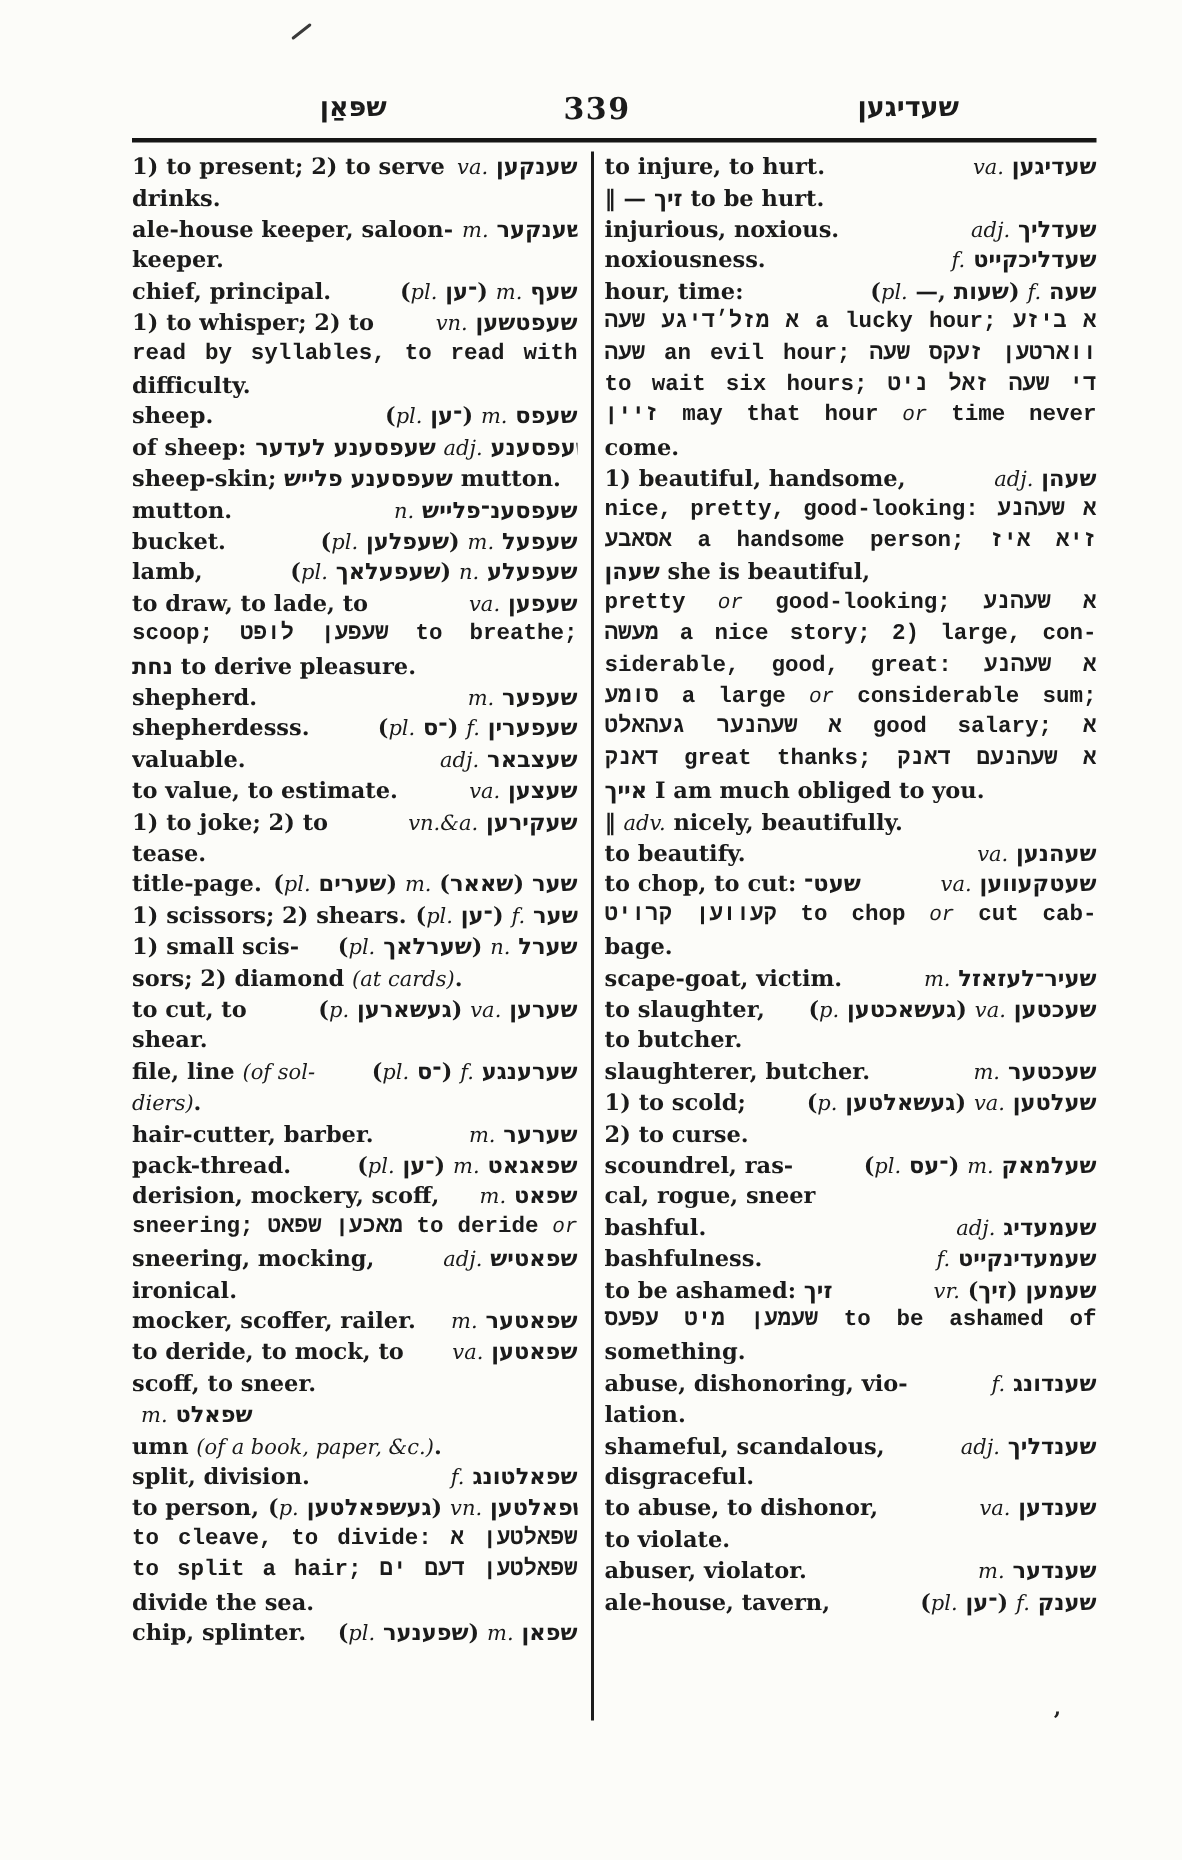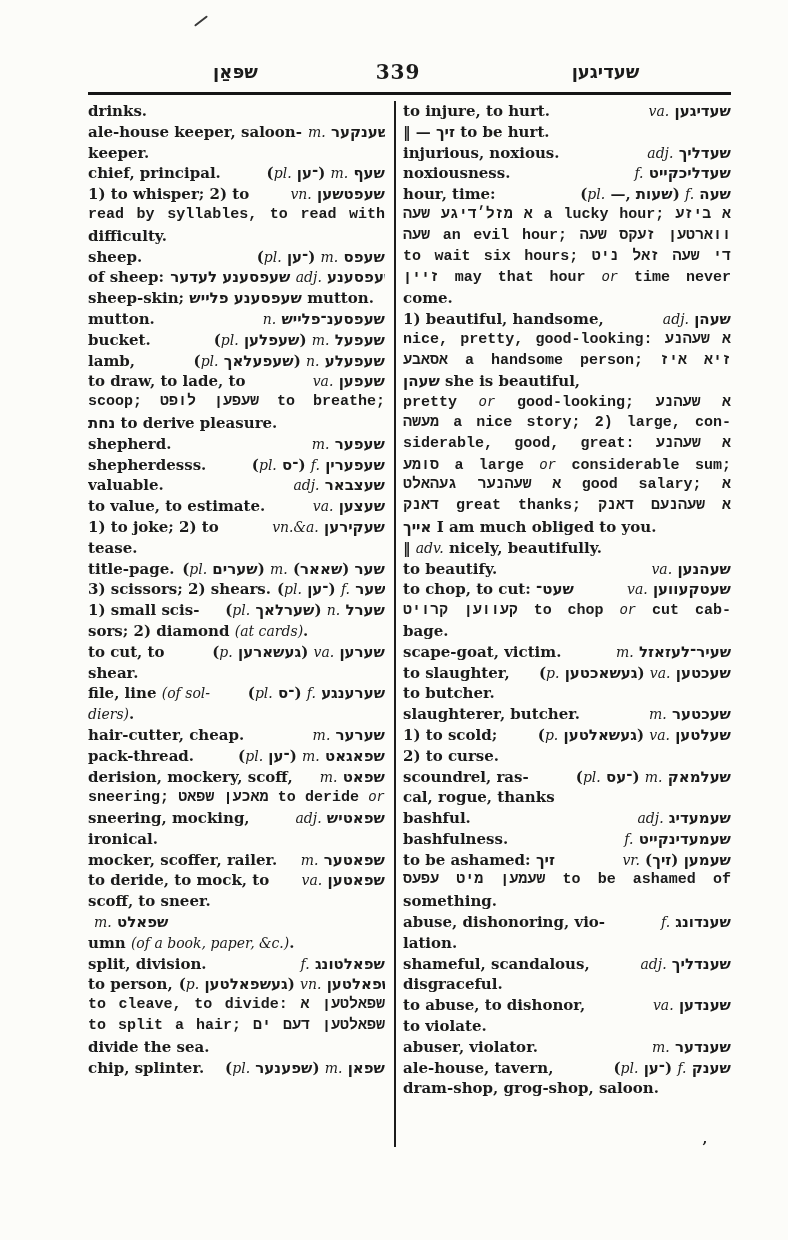--- a/index.html
+++ b/index.html
@@ -43,20 +43,24 @@
 
   <span class="hdr hdr-left">שפּאַן</span>
   <span class="hdr page-num">339</span>
   <span class="hdr hdr-right">שעדיגען</span>
 
   <div class="rule"></div>
 
   <div class="cols">
     <div class="col" id="col-left">
         <div class="entry">
+          <div class="line lr">
+            <span class="l">1) to present; 2) to serve</span>
+            <span class="r"><i>va.</i> שענקען</span>
+          </div>
           <div class="line"><span class="l">drinks.</span></div>
         </div>
         <div class="entry">
           <div class="line lr">
             <span class="l">ale-house keeper, saloon-</span>
             <span class="r"><i>m.</i> שענקער</span>
           </div>
           <div class="line"><span class="l">keeper.</span></div>
         </div>
         <div class="entry">
@@ -144,21 +148,21 @@
           <div class="line"><span class="l">tease.</span></div>
         </div>
         <div class="entry">
           <div class="line lr">
             <span class="l">title-page.</span>
             <span class="r">(<i>pl.</i> שערים) <i>m.</i> (שאאר) שער</span>
           </div>
         </div>
         <div class="entry">
           <div class="line lr">
-            <span class="l">3) scissors; 2) shears.</span>
+            <span class="l">1) scissors; 2) shears.</span>
             <span class="r">(<i>pl.</i> ־ען) <i>f.</i> שער</span>
           </div>
         </div>
         <div class="entry">
           <div class="line lr">
             <span class="l">1) small scis-</span>
             <span class="r">(<i>pl.</i> שערלאך) <i>n.</i> שערל</span>
           </div>
           <div class="line"><span class="l">sors; 2) diamond <i>(at cards)</i>.</span></div>
         </div>
@@ -171,21 +175,21 @@
         </div>
         <div class="entry">
           <div class="line lr">
             <span class="l">file, line <i>(of sol-</i></span>
             <span class="r">(<i>pl.</i> ־ס) <i>f.</i> שערענגע</span>
           </div>
           <div class="line"><span class="l"><i>diers)</i>.</span></div>
         </div>
         <div class="entry">
           <div class="line lr">
-            <span class="l">hair-cutter, cheap.</span>
+            <span class="l">hair-cutter, barber.</span>
             <span class="r"><i>m.</i> שערער</span>
           </div>
         </div>
         <div class="entry">
           <div class="line lr">
             <span class="l">pack-thread.</span>
             <span class="r">(<i>pl.</i> ־ען) <i>m.</i> שפאגאט</span>
           </div>
         </div>
         <div class="entry">
@@ -330,21 +334,21 @@
             <span class="l">1) to scold;</span>
             <span class="r">(<i>p.</i> געשאלטען) <i>va.</i> שעלטען</span>
           </div>
           <div class="line"><span class="l">2) to curse.</span></div>
         </div>
         <div class="entry">
           <div class="line lr">
             <span class="l">scoundrel, ras-</span>
             <span class="r">(<i>pl.</i> ־עס) <i>m.</i> שעלמאק</span>
           </div>
-          <div class="line"><span class="l">cal, rogue, thanks</span></div>
+          <div class="line"><span class="l">cal, rogue, sneer</span></div>
         </div>
         <div class="entry">
           <div class="line lr">
             <span class="l">bashful.</span>
             <span class="r"><i>adj.</i> שעמעדיג</span>
           </div>
         </div>
         <div class="entry">
           <div class="line lr">
             <span class="l">bashfulness.</span>
@@ -384,19 +388,18 @@
           <div class="line lr">
             <span class="l">abuser, violator.</span>
             <span class="r"><i>m.</i> שענדער</span>
           </div>
         </div>
         <div class="entry">
           <div class="line lr">
             <span class="l">ale-house, tavern,</span>
             <span class="r">(<i>pl.</i> ־ען) <i>f.</i> שענק</span>
           </div>
-          <div class="line"><span class="l">dram-shop, grog-shop, saloon.</span></div>
         </div>
       </div>
   </div>
 
   <span class="pen-mark-bottom">’</span>
 </div>
 
 </body></html>

